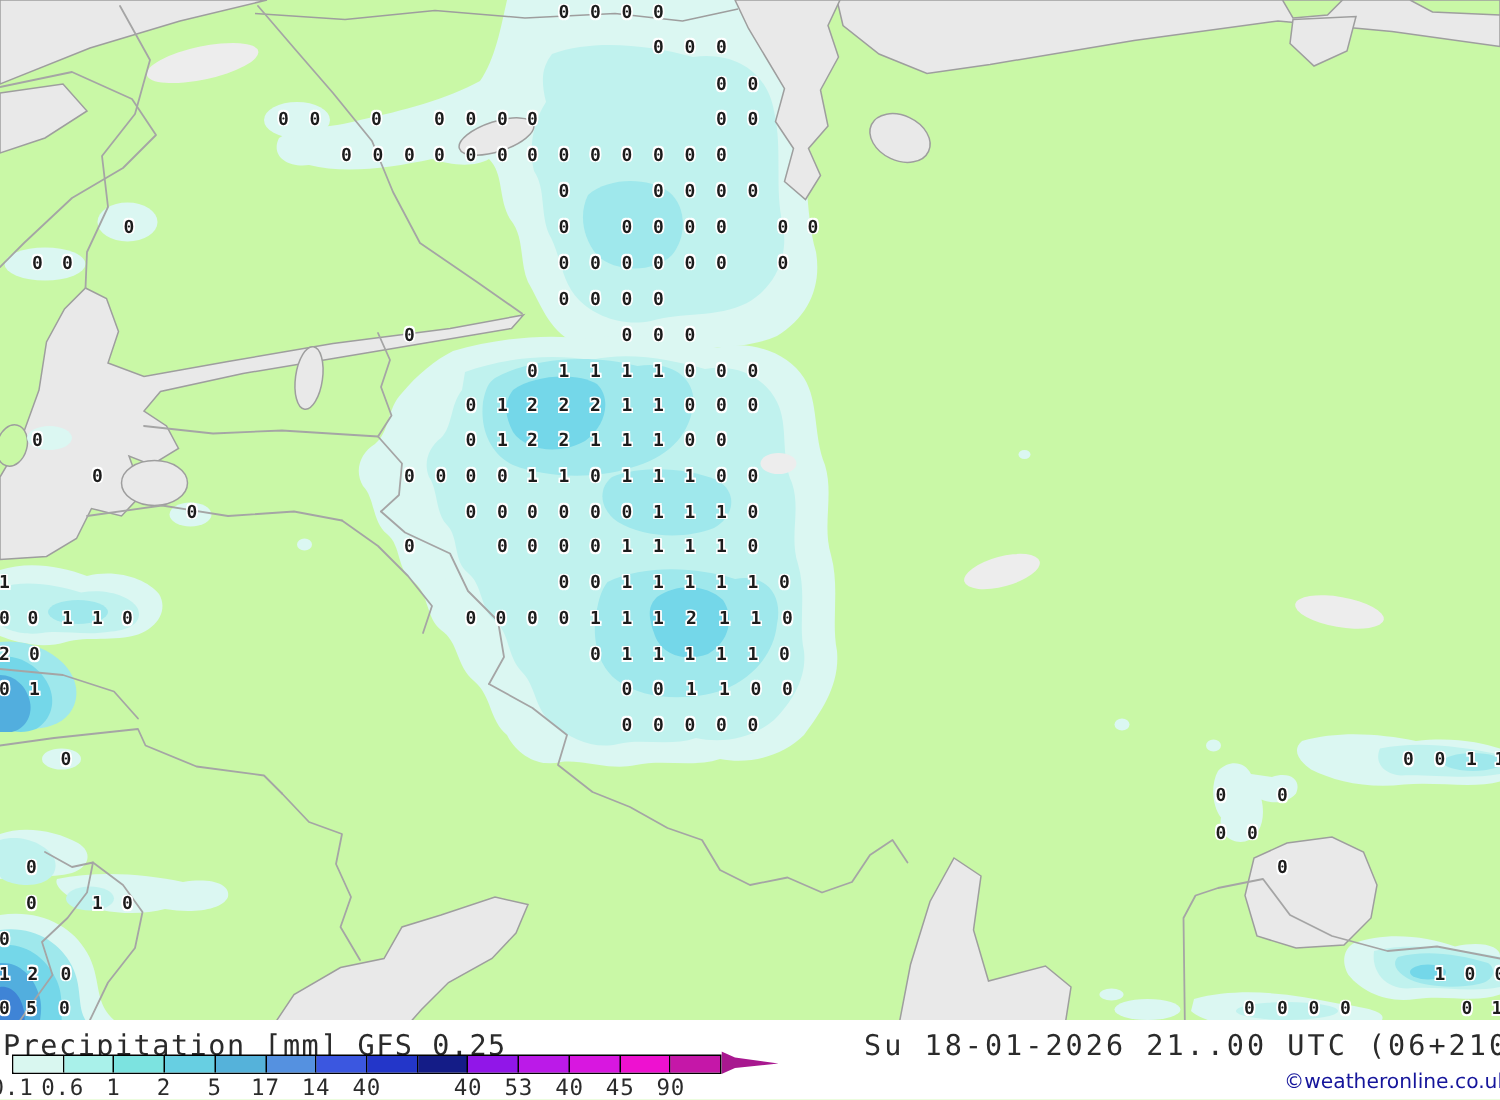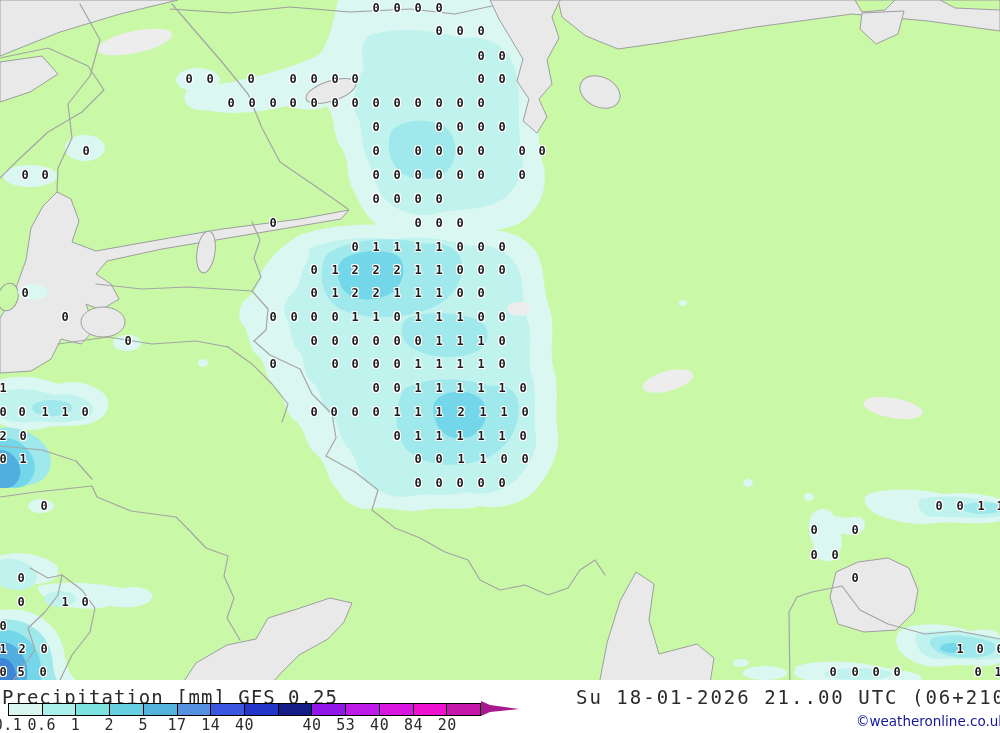--- a/index.html
+++ b/index.html
@@ -390,17 +390,17 @@
       <span style="left: 75.5714px;">1</span>
       <span style="left: 109.357px;">2</span>
       <span style="left: 143.143px;">5</span>
       <span style="left: 176.929px;">17</span>
       <span style="left: 210.714px;">14</span>
       <span style="left: 244.5px;">40</span>
       <span style="left: 278.286px; margin-top: 32px;">25</span>
       <span style="left: 312.071px;">40</span>
       <span style="left: 345.857px;">53</span>
       <span style="left: 379.643px;">40</span>
-      <span style="left: 413.429px;">84</span>
-      <span style="left: 447.214px;">20</span>
+      <span style="left: 413.429px;">45</span>
+      <span style="left: 447.214px;">90</span>
     </div>
   <div id="copyright">©weatheronline.co.uk</div>
 </div>
 
 </body></html>

